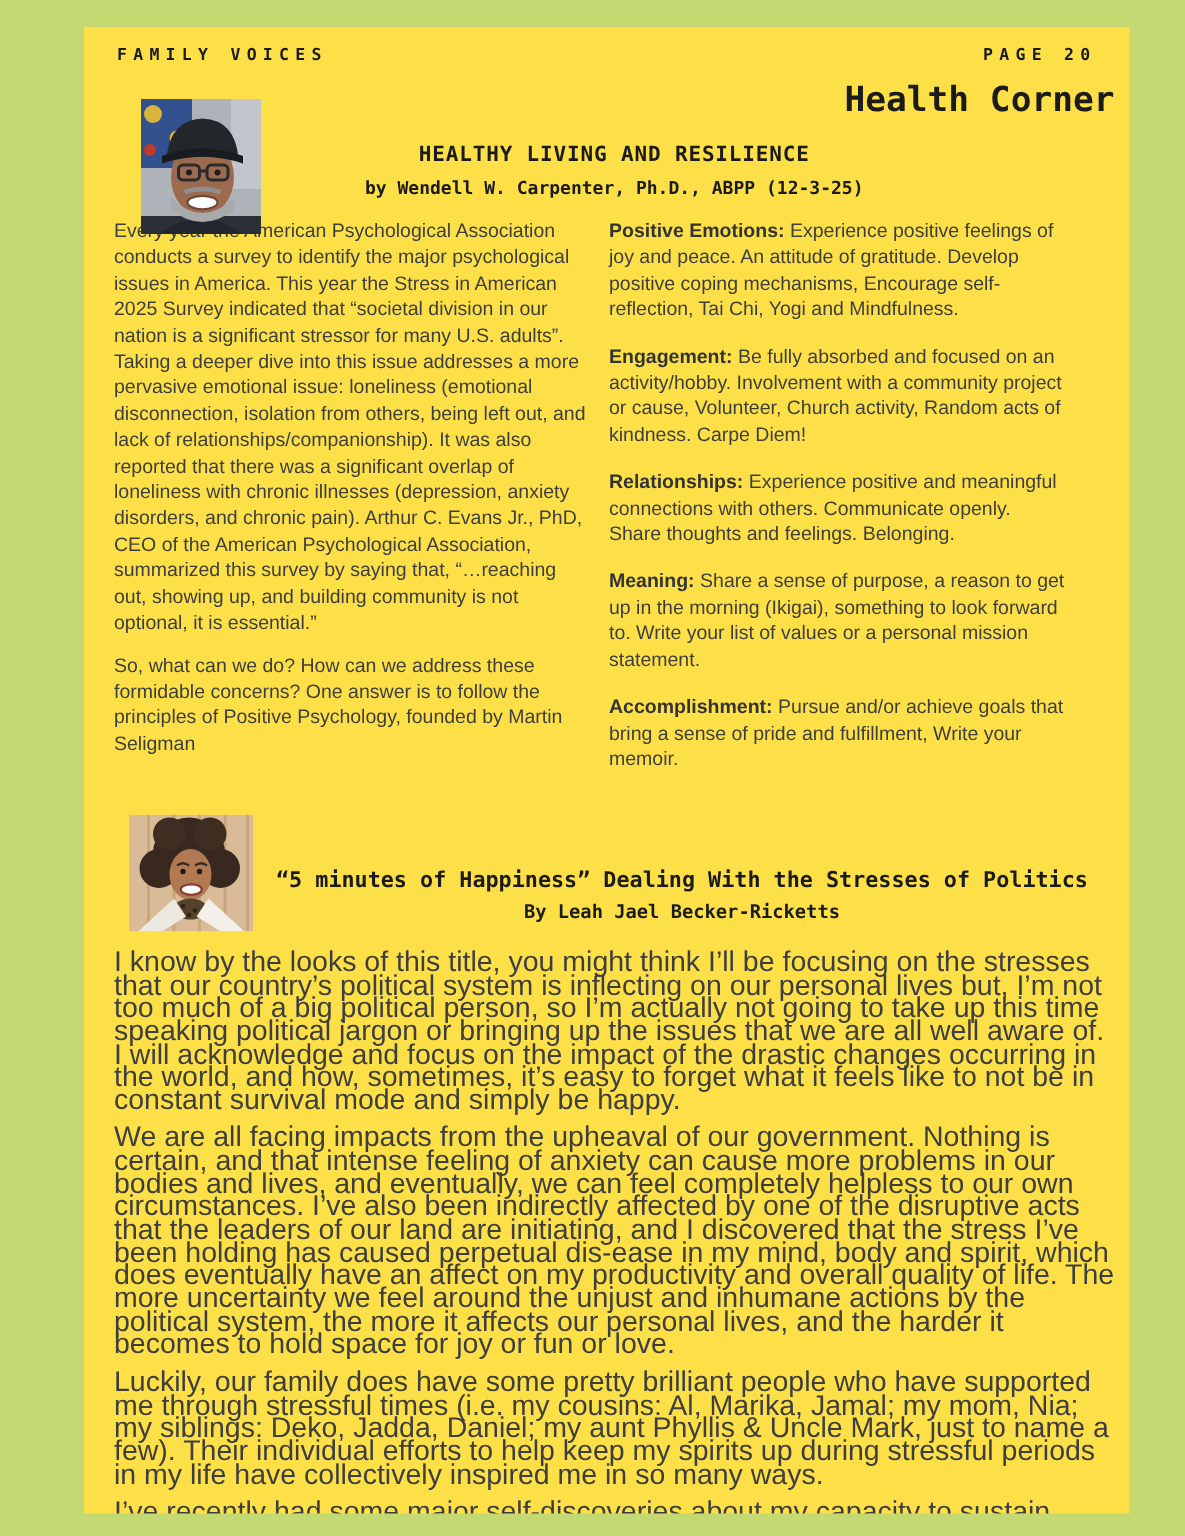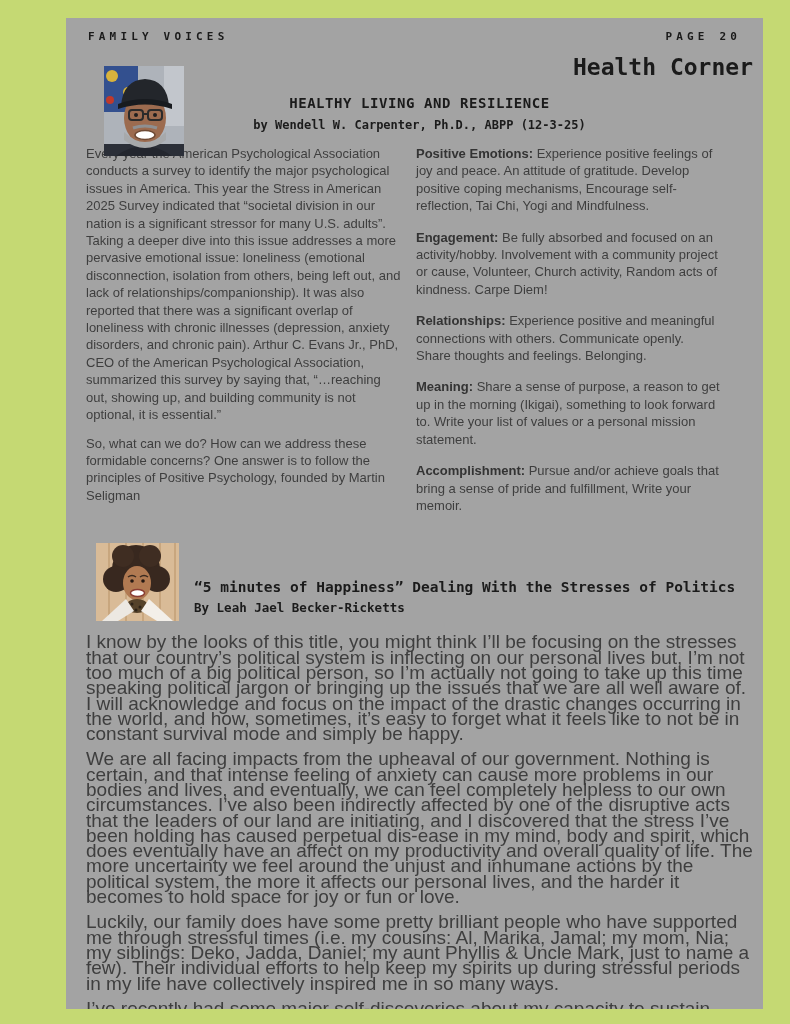--- a/index.html
+++ b/index.html
@@ -4,23 +4,23 @@
 <style>
   * { margin: 0; padding: 0; box-sizing: border-box; }
   html, body { width: 790px; height: 1024px; }
   body {
     background: #c5d973;
     font-family: "Liberation Sans", sans-serif;
     position: relative;
   }
   .page {
     position: absolute;
-    left: 66px; top: 18px;
+    left: 56px; top: 18px;
     width: 697px; height: 991px;
-    background: #a3a3a3;
+    background: #fde047;
     padding: 0 10px 0 20px;
     overflow: hidden;
   }
   .masthead-row {
     display: flex;
     justify-content: space-between;
     padding: 12px 12px 0 2px;
     font-family: "DejaVu Sans Mono", monospace;
     font-weight: bold;
     font-size: 11px;
@@ -77,21 +77,21 @@
     align-items: flex-end;
     margin-top: 13px;
     height: 80px;
   }
   .photo2 {
     position: relative;
     width: 83px; height: 78px;
     margin-left: 10px;
     flex: none;
   }
-  .article2-titles { margin: 0 0 6px 15px; }
+  .article2-titles { margin: 0 0 6px 15px; text-align: center; }
   .article2-title {
     font-family: "DejaVu Sans Mono", monospace;
     font-weight: bold;
     font-size: 14.5px;
     color: #1b1b1b;
   }
   .article2-byline {
     font-family: "DejaVu Sans Mono", monospace;
     font-weight: bold;
     font-size: 12.5px;

